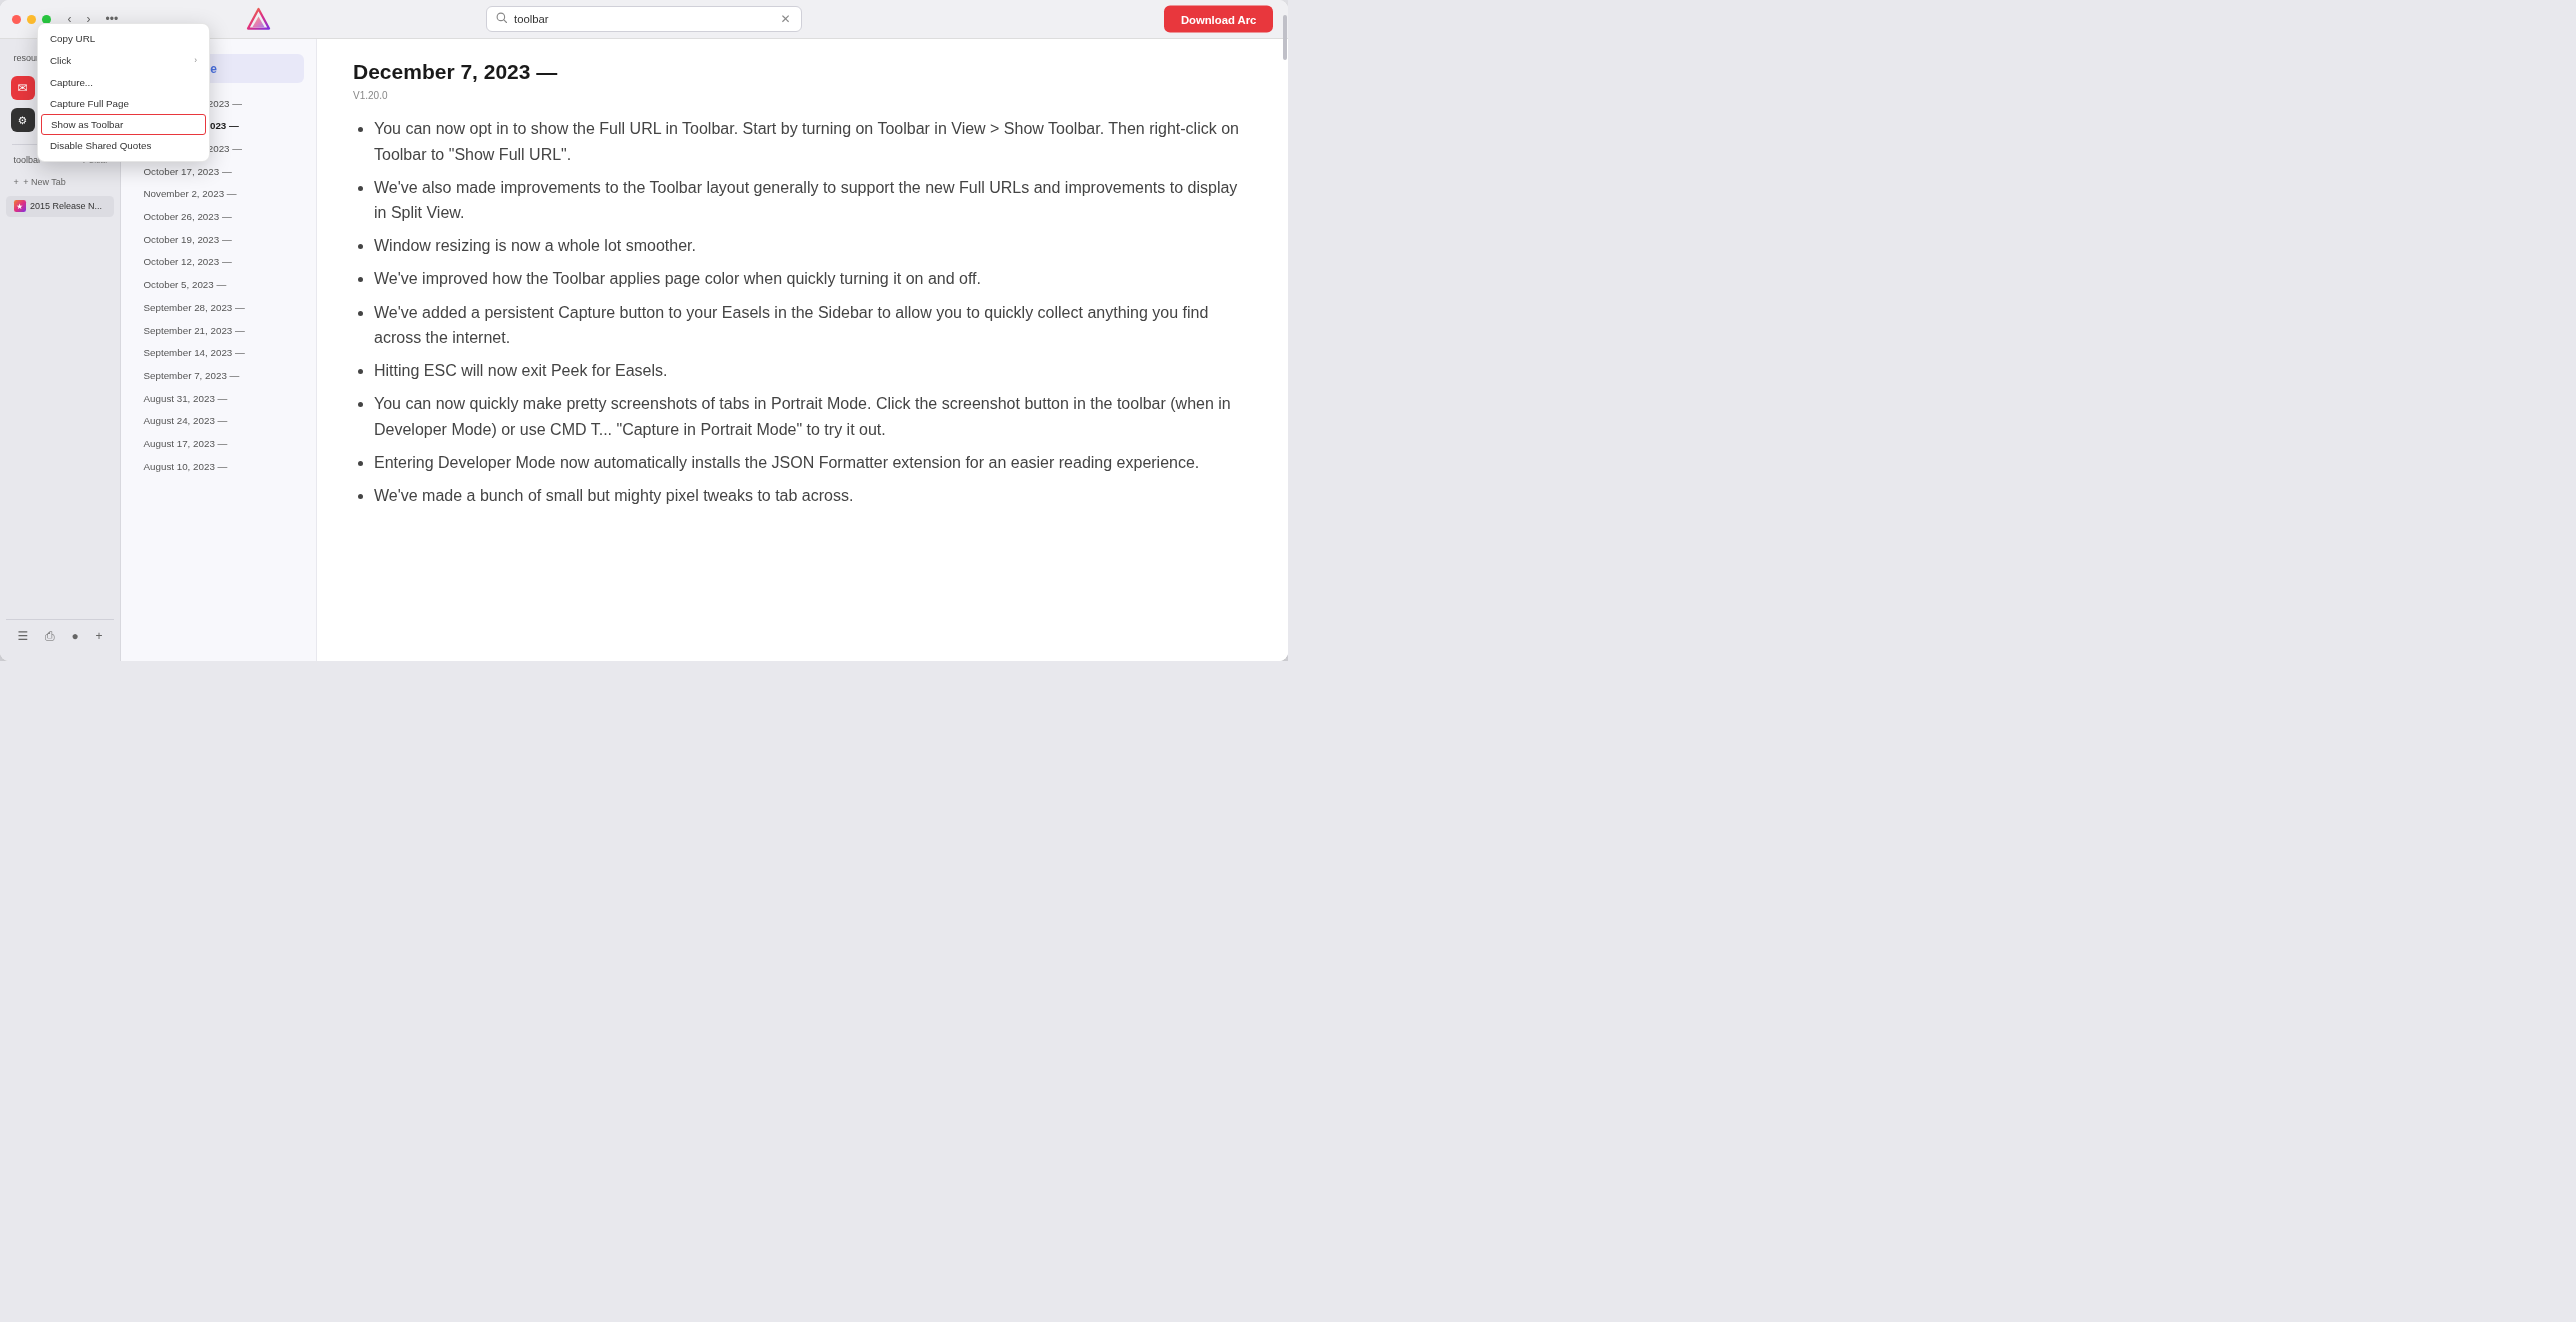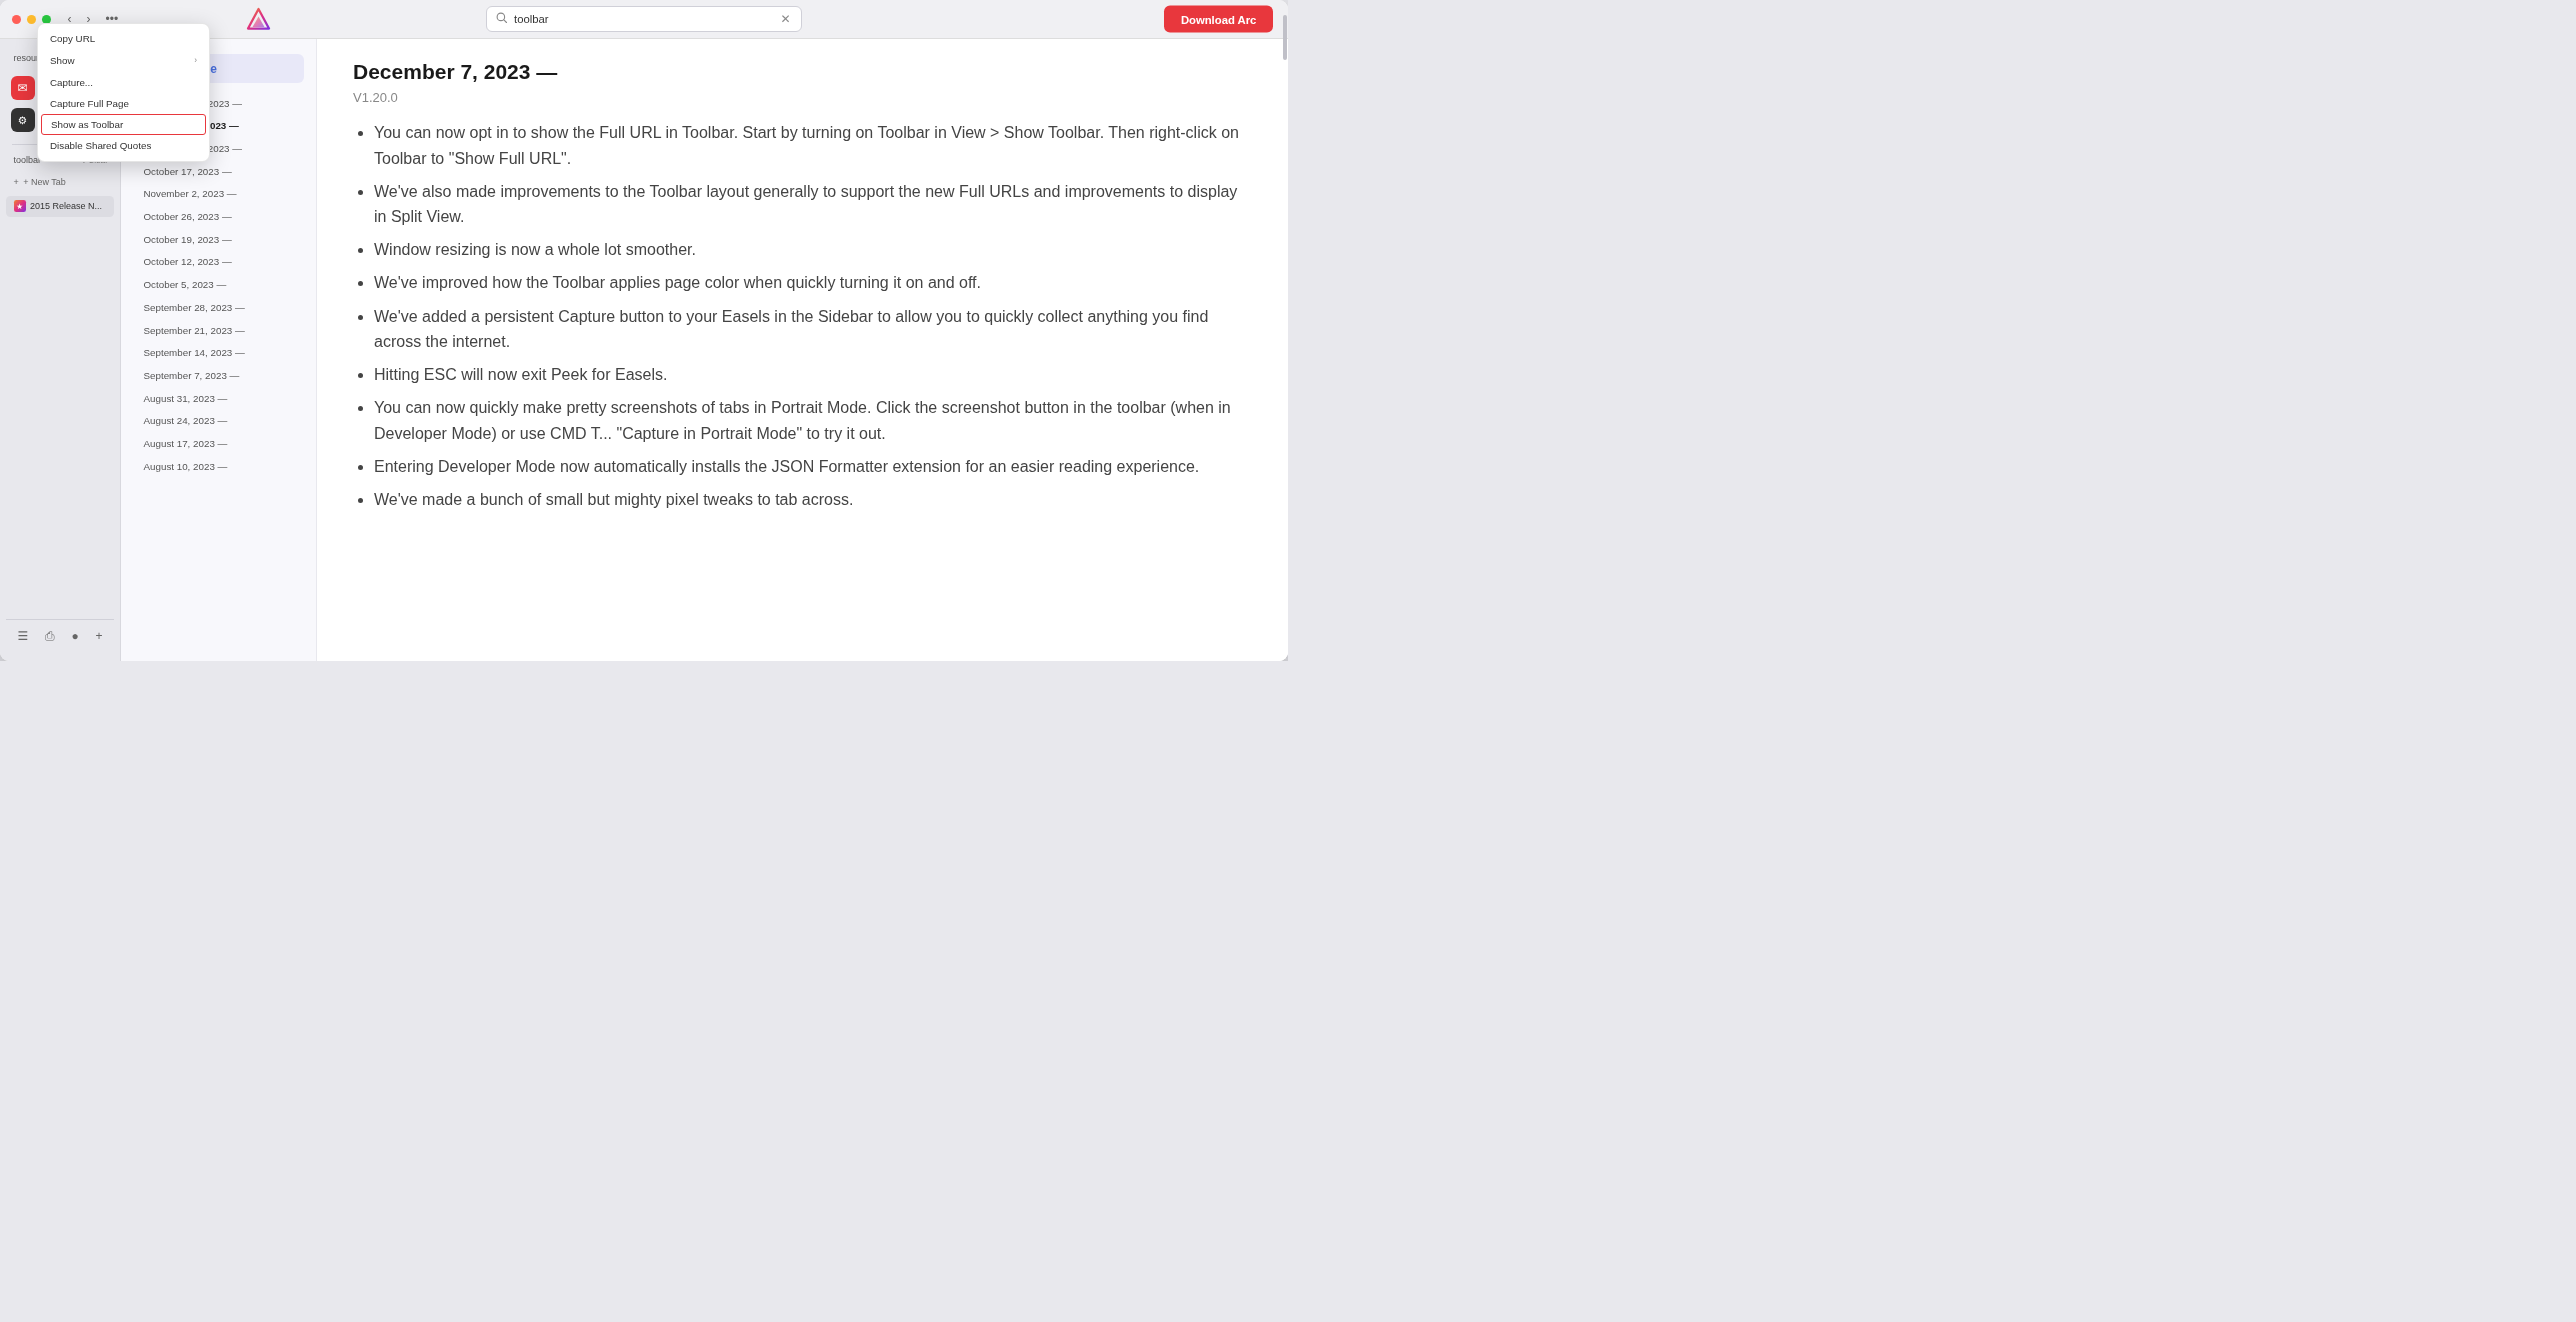--- a/index.html
+++ b/index.html
@@ -328,21 +328,21 @@
     }
 
     .article h1 {
       font-size: 21px;
       font-weight: 700;
       color: #1a1a1a;
       margin-bottom: 6px;
     }
 
     .article h2 {
-      font-size: 13px;
+      font-size: 10px;
       font-weight: 400;
       color: #888;
       margin-bottom: 15px;
     }
 
     .article ul {
       list-style: disc;
       padding-left: 21px;
       color: #444;
     }
@@ -470,21 +470,21 @@
         <button class="sidebar-bottom-btn">●</button>
         <button class="sidebar-bottom-btn">+</button>
       </div>
     </div>
 
     <div class="context-menu">
       <div class="context-menu-item">
         <span>Copy URL</span>
       </div>
       <div class="context-menu-item">
-        <span>Show</span>
+        <span>Click</span>
         <span class="context-chevron">›</span>
       </div>
       <div class="context-menu-item">
         <span>Capture...</span>
       </div>
       <div class="context-menu-item">
         <span>Capture Full Page</span>
       </div>
       <div class="context-menu-item highlighted">
         <span>Show as Toolbar</span>

